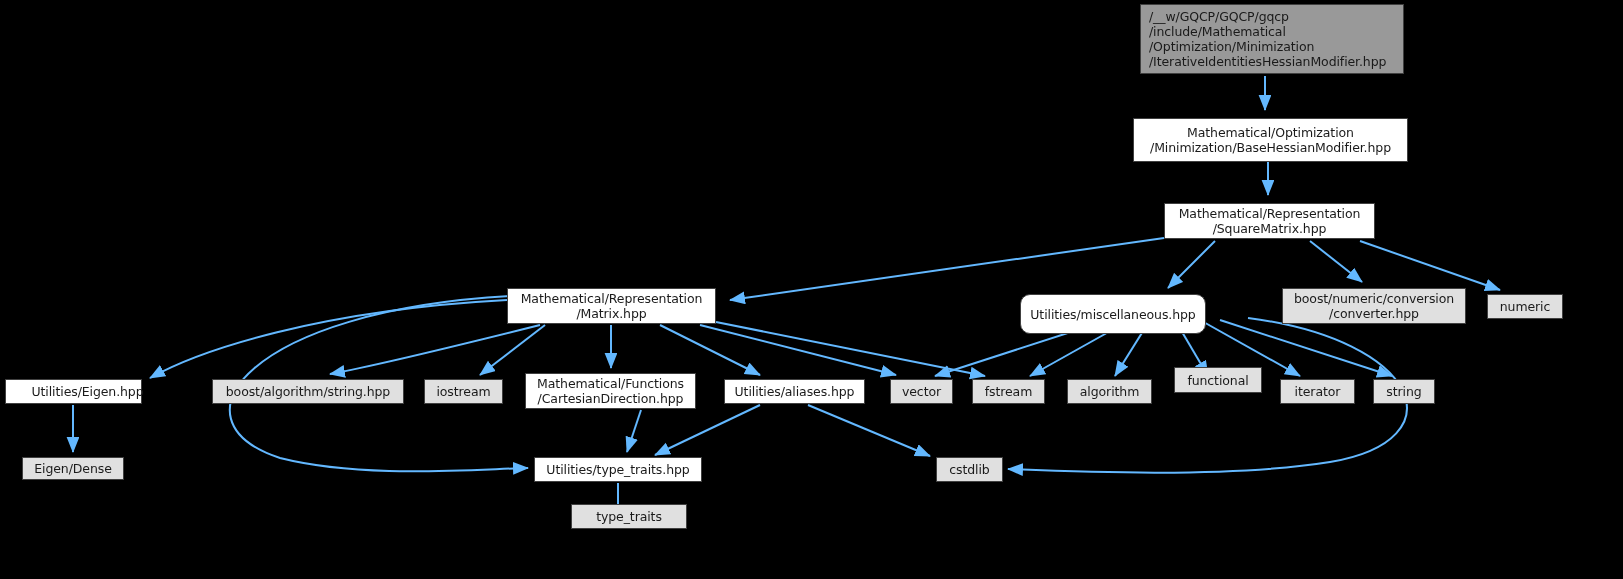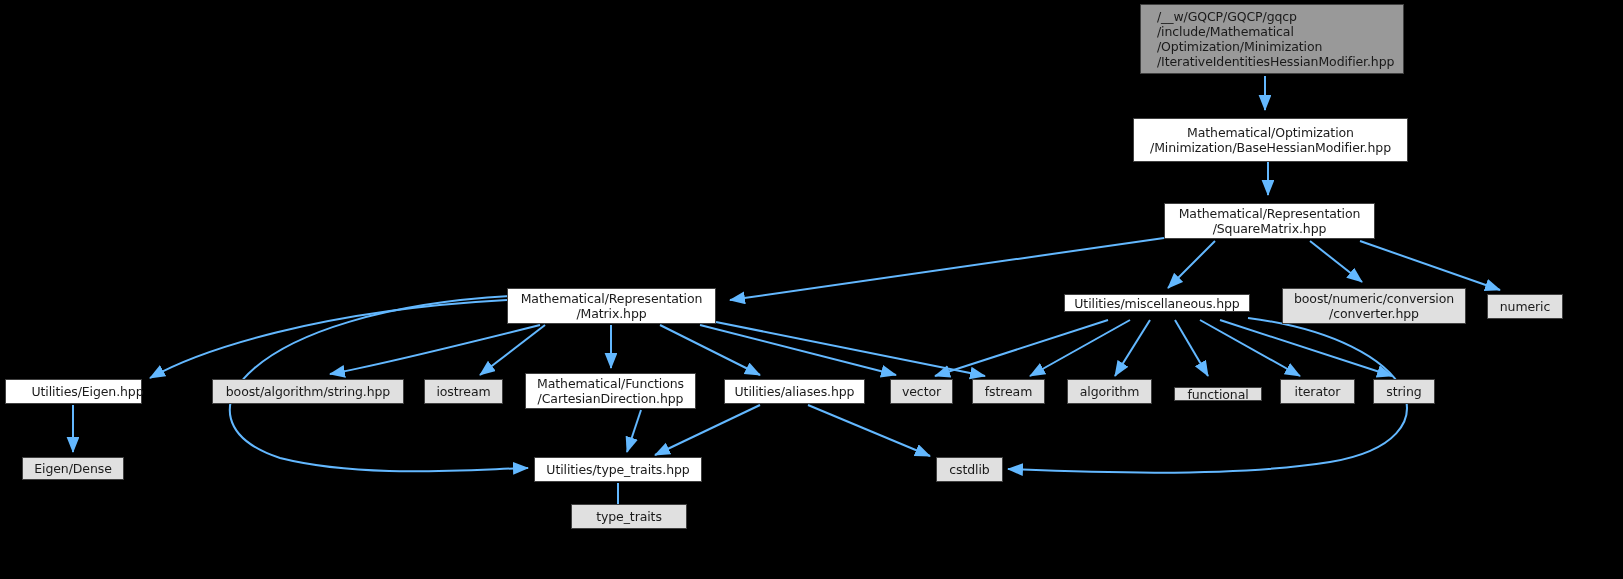--- a/index.html
+++ b/index.html
@@ -46,44 +46,44 @@
         <path d="M1220,320 L1392,376" fill="none" stroke="#63b8ff" stroke-width="2" marker-end="url(#arrow)"></path>
         <path d="M1248,318 C1420,340 1460,440 1330,462 C1230,478 1080,472 1008,469" fill="none" stroke="#63b8ff" stroke-width="2" marker-end="url(#arrow)"></path>
         <path d="M641,410 L627,452" fill="none" stroke="#63b8ff" stroke-width="2" marker-end="url(#arrow)"></path>
         <path d="M760,405 L655,455" fill="none" stroke="#63b8ff" stroke-width="2" marker-end="url(#arrow)"></path>
         <path d="M808,405 L930,456" fill="none" stroke="#63b8ff" stroke-width="2" marker-end="url(#arrow)"></path>
         <path d="M73,405 L73,452" fill="none" stroke="#63b8ff" stroke-width="2" marker-end="url(#arrow)"></path>
         <path d="M618,483 L618,522" fill="none" stroke="#63b8ff" stroke-width="2" marker-end="url(#arrow)"></path>
       </g>
   </svg>
   <div id="node-layer">
-      <div class="node root" style="left: 1140px; top: 4px; width: 264px; height: 70px; justify-content: flex-start; text-align: left; padding-left: 16px;">/__w/GQCP/GQCP/gqcp
+      <div class="node root" style="left: 1140px; top: 4px; width: 264px; height: 70px; justify-content: flex-start; text-align: left; padding-left: 8px;">/__w/GQCP/GQCP/gqcp
 /include/Mathematical
 /Optimization/Minimization
 /IterativeIdentitiesHessianModifier.hpp</div>
       <div class="node proj" style="left: 1133px; top: 118px; width: 275px; height: 44px;">Mathematical/Optimization
 /Minimization/BaseHessianModifier.hpp</div>
       <div class="node proj" style="left: 1164px; top: 203px; width: 211px; height: 36px;">Mathematical/Representation
 /SquareMatrix.hpp</div>
       <div class="node proj" style="left: 507px; top: 288px; width: 209px; height: 36px;">Mathematical/Representation
 /Matrix.hpp</div>
-      <div class="node proj" style="left: 1064px; top: 294px; width: 186px; height: 18px;">Utilities/miscellaneous.hpp</div>
+      <div class="node proj" style="left: 1020px; top: 294px; width: 186px; height: 40px; border-radius: 10px;">Utilities/miscellaneous.hpp</div>
       <div class="node sys" style="left: 1282px; top: 288px; width: 184px; height: 36px;">boost/numeric/conversion
 /converter.hpp</div>
       <div class="node sys" style="left: 1487px; top: 294px; width: 76px; height: 25px;">numeric</div>
       <div class="node proj" style="left: 5px; top: 379px; width: 137px; height: 25px; padding-left: 28px;">Utilities/Eigen.hpp</div>
       <div class="node sys" style="left: 212px; top: 379px; width: 192px; height: 25px;">boost/algorithm/string.hpp</div>
       <div class="node sys" style="left: 424px; top: 379px; width: 79px; height: 25px;">iostream</div>
       <div class="node proj" style="left: 525px; top: 373px; width: 171px; height: 36px;">Mathematical/Functions
 /CartesianDirection.hpp</div>
       <div class="node proj" style="left: 724px; top: 379px; width: 141px; height: 25px;">Utilities/aliases.hpp</div>
       <div class="node sys" style="left: 890px; top: 379px; width: 63px; height: 25px;">vector</div>
       <div class="node sys" style="left: 972px; top: 379px; width: 73px; height: 25px;">fstream</div>
       <div class="node sys" style="left: 1067px; top: 379px; width: 85px; height: 25px;">algorithm</div>
-      <div class="node sys" style="left: 1174px; top: 387px; width: 88px; height: 14px;">functional</div>
+      <div class="node sys" style="left: 1174px; top: 367px; width: 88px; height: 26px;">functional</div>
       <div class="node sys" style="left: 1280px; top: 379px; width: 75px; height: 25px;">iterator</div>
       <div class="node sys" style="left: 1373px; top: 379px; width: 62px; height: 25px;">string</div>
       <div class="node sys" style="left: 22px; top: 457px; width: 102px; height: 23px;">Eigen/Dense</div>
       <div class="node proj" style="left: 534px; top: 457px; width: 168px; height: 25px;">Utilities/type_traits.hpp</div>
       <div class="node sys" style="left: 936px; top: 457px; width: 67px; height: 25px;">cstdlib</div>
       <div class="node sys" style="left: 571px; top: 504px; width: 116px; height: 25px;">type_traits</div>
     </div>
 </div>
 
 </body></html>

